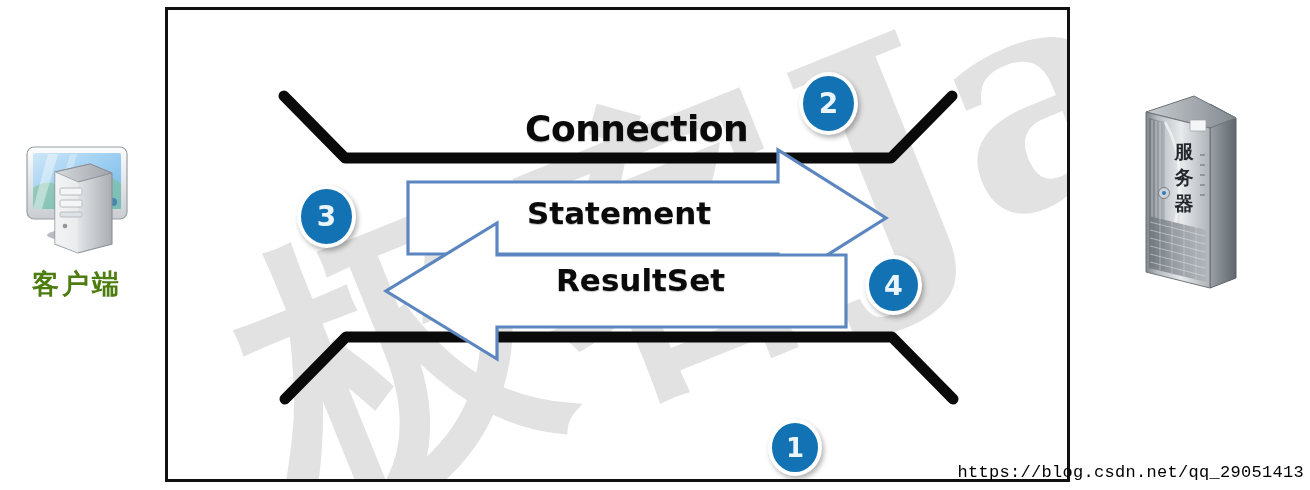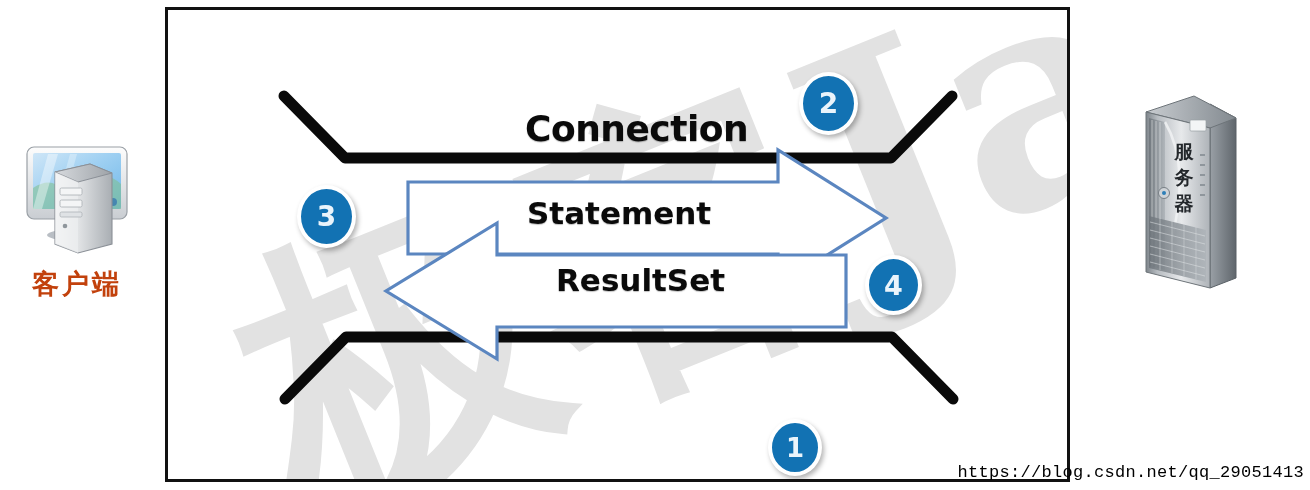--- a/index.html
+++ b/index.html
@@ -11,21 +11,21 @@
     position:relative;
   }
   #stage{position:absolute;left:0;top:0;width:1310px;height:490px;}
 
   
   .side-block{position:absolute;display:flex;flex-direction:column;align-items:center;}
   #client-block{left:2px;top:140px;width:150px;}
   #server-block{left:1080px;top:92px;width:215px;}
 
   .side-caption{
-    font-weight:bold;color:#c2410c;
+    font-weight:bold;color:#4d7c0f;
     white-space:nowrap;
     font-family:"DejaVu Sans","Liberation Sans",sans-serif;
   }
   #client-caption{font-size:27px;letter-spacing:3px;margin-top:8px;}
   #server-caption{font-size:25px;letter-spacing:2px;margin-top:10px;}
 
   
   #frame{
     position:absolute;left:165px;top:7px;
     width:905px;height:475px;

